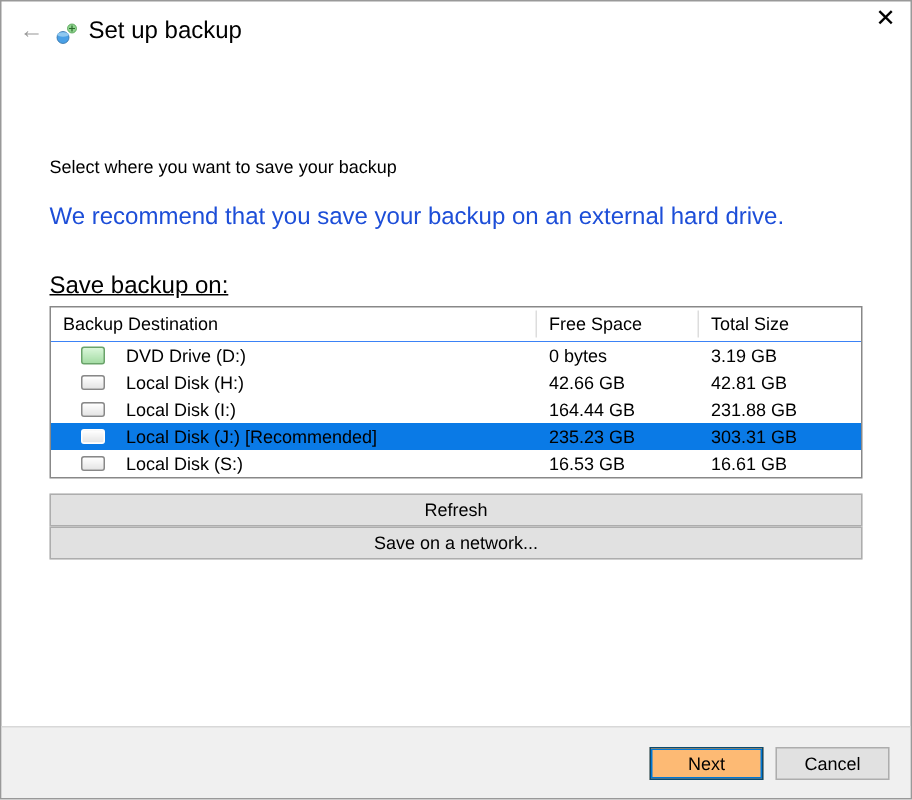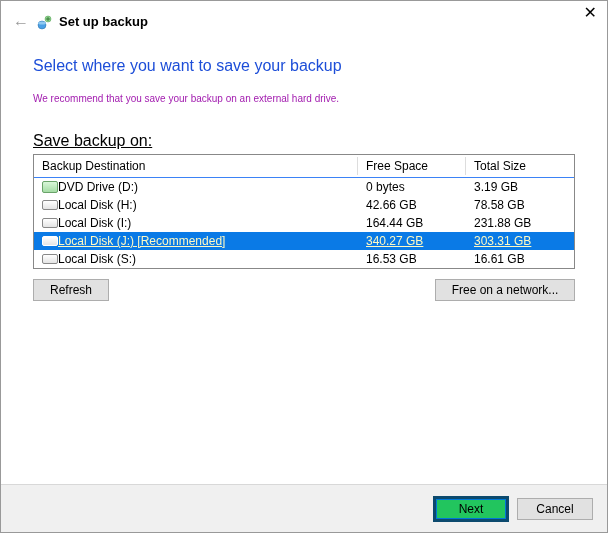--- a/index.html
+++ b/index.html
@@ -30,46 +30,46 @@
       margin-right: 8px;
       cursor: default;
     }
     .wizard-icon {
       width: 16px;
       height: 16px;
       margin-right: 6px;
       margin-top:1px;
     }
     .titlebar .title {
-      font-size: 13px;
+      font-size: 16px;
       color: #000;
-      font-weight: bold;
     }
     .close-btn {
       position: absolute;
       top: 4px;
       right: 10px;
       font-size: 16px;
       color: #000;
       cursor: pointer;
       font-family: Arial, sans-serif;
       line-height: 1;
     }
     .content {
       padding: 20px 32px 0 32px;
     }
     .heading {
-      color: #1d4ed8;
-      font-size: 16px;
+      color: #000000;
+      font-size: 12px;
       font-weight: 400;
       margin-bottom: 18px;
+      margin-top: 47px;
     }
     .description {
-      font-size: 10px;
-      color: #a21caf;
+      font-size: 16px;
+      color: #1d4ed8;
       margin-bottom: 28px;
     }
     .label {
       font-size: 16px;
       margin-bottom: 4px;
       text-decoration: underline;
     }
     .table-wrap {
       border: 1px solid #888;
       width: 100%;
@@ -93,27 +93,27 @@
       right:0; top:2px; bottom:2px;
       width:1px;
       background:#ddd;
     }
     tbody td {
       padding: 2px 8px;
       white-space: nowrap;
     }
     tbody tr.selected {
       background: #0a7ae6;
-      color: #fef9c3;
-      text-decoration: underline;
+      color: #000000;
     }
     .drive-cell {
       display: flex;
       align-items: center;
-      gap: 0;
+      gap: 14px;
+      margin-left: 12px;
     }
     .drive-icon {
       width: 16px;
       height: 10px;
       display: inline-block;
       border: 1px solid #888;
       border-radius: 2px;
       background: linear-gradient(#fff,#e4e4e4);
       flex-shrink: 0;
     }
@@ -123,20 +123,21 @@
       border-color:#6aa36a;
     }
     tbody tr.selected .drive-icon {
       background: linear-gradient(#fff,#e4e4e4);
       border-color:#fff;
     }
     .btn-row {
       display: flex;
       justify-content: space-between;
       margin-top: 10px;
+      flex-direction: column;
     }
     .btn {
       font-family: inherit;
       font-size: 12px;
       padding: 3px 14px;
       min-width: 76px;
       background: #e1e1e1;
       border: 1px solid #adadad;
       cursor: pointer;
     }
@@ -148,23 +149,23 @@
       height: 48px;
       background: #f0f0f0;
       border-top: 1px solid #d8d8d8;
       display: flex;
       justify-content: flex-end;
       align-items: center;
       padding-right: 14px;
       gap: 8px;
     }
     .btn.primary {
-      border: 3px solid #0c4a6e;
+      border: 1px solid #0c4a6e;
       box-shadow: inset 0 0 0 1px #0078d7;
-      background:#22c55e;
+      background:#fdba74;
     }
     th.col-dest{width:60%;}
     th.col-free{width:20%;}
     th.col-total{width:20%;}
   </style>
 </head>
 <body>
 
 <div class="titlebar">
   <span class="back-arrow">←</span>
@@ -205,58 +206,58 @@
             <td>3.19 GB</td>
           </tr>
           <tr>
             <td>
               <div class="drive-cell">
                 <span class="drive-icon"></span>
                 <span>Local Disk (H:)</span>
               </div>
             </td>
             <td>42.66 GB</td>
-            <td>78.58 GB</td>
+            <td>42.81 GB</td>
           </tr>
           <tr>
             <td>
               <div class="drive-cell">
                 <span class="drive-icon"></span>
                 <span>Local Disk (I:)</span>
               </div>
             </td>
             <td>164.44 GB</td>
             <td>231.88 GB</td>
           </tr>
           <tr class="selected">
             <td>
               <div class="drive-cell">
                 <span class="drive-icon"></span>
                 <span>Local Disk (J:) [Recommended]</span>
               </div>
             </td>
-            <td>340.27 GB</td>
+            <td>235.23 GB</td>
             <td>303.31 GB</td>
           </tr>
           <tr>
             <td>
               <div class="drive-cell">
                 <span class="drive-icon"></span>
                 <span>Local Disk (S:)</span>
               </div>
             </td>
             <td>16.53 GB</td>
             <td>16.61 GB</td>
           </tr>
         </tbody>
     </table>
   </div>
 
   <div class="btn-row">
     <button class="btn">Refresh</button>
-    <button class="btn" style="min-width:140px">Free on a network...</button>
+    <button class="btn" style="min-width:140px">Save on a network...</button>
   </div>
 </div>
 
 <div class="footer">
   <button class="btn primary">Next</button>
   <button class="btn">Cancel</button>
 </div>
 
 </body></html>

